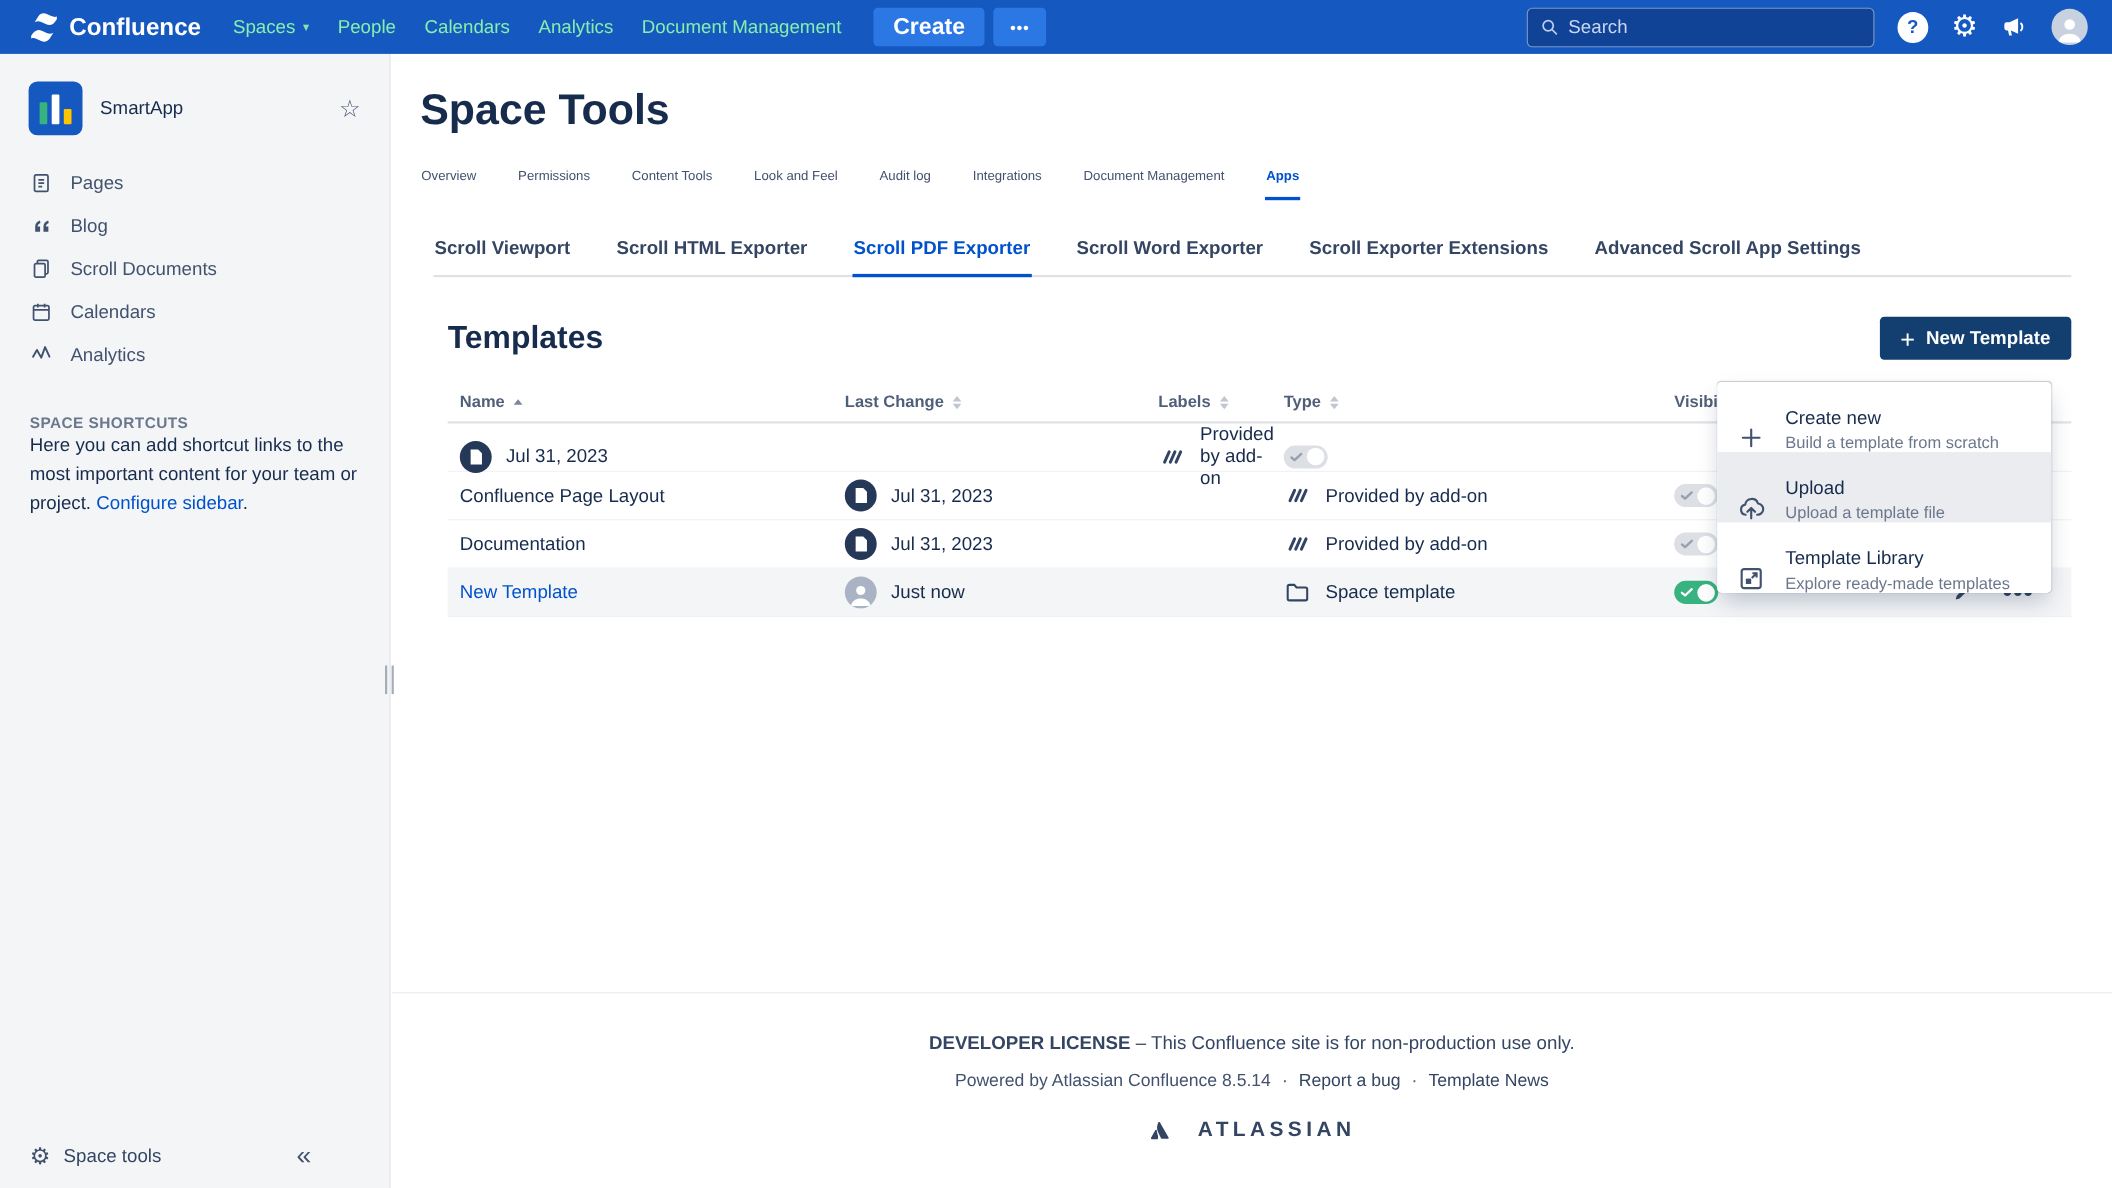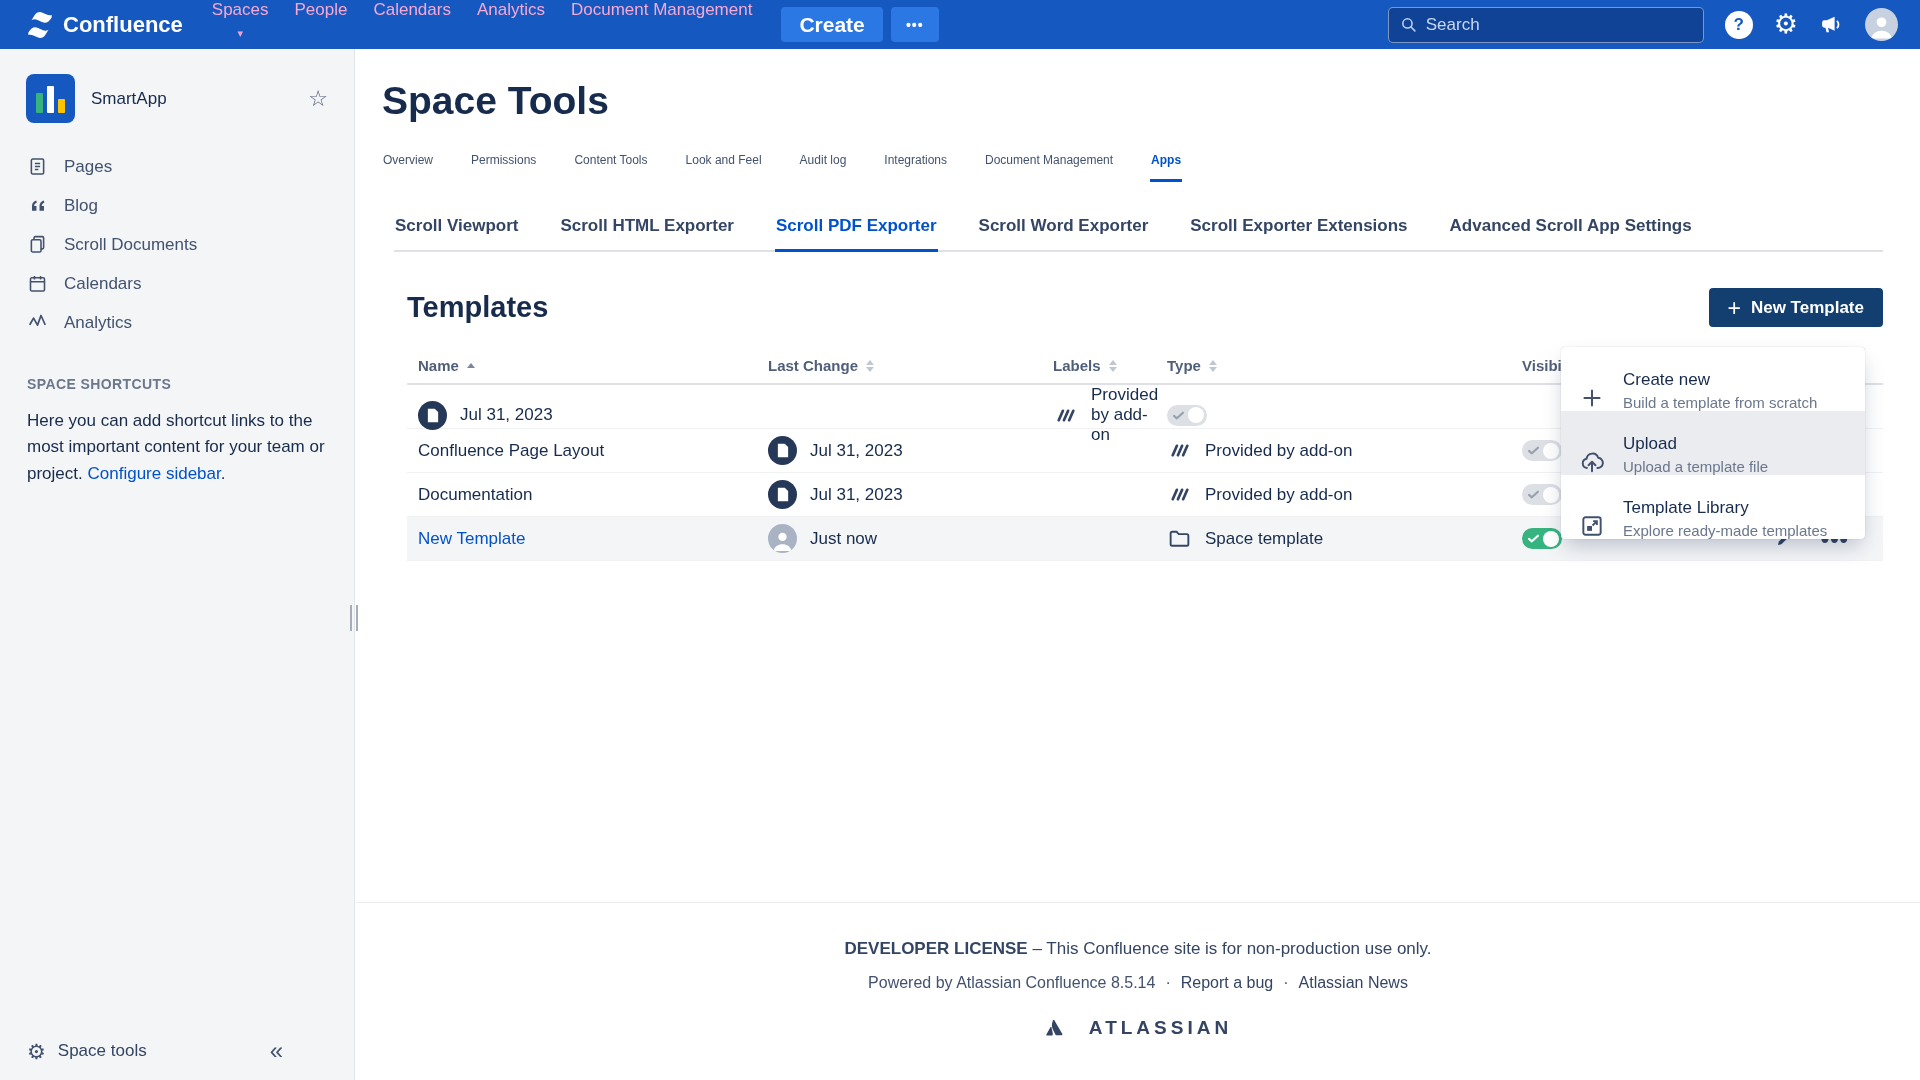--- a/index.html
+++ b/index.html
@@ -7,21 +7,21 @@
   body{font-family:"Liberation Sans",sans-serif;background:#fff;overflow:hidden;position:relative;color:var(--text);}
   a{text-decoration:none;cursor:pointer;}
   button{cursor:pointer;font-family:inherit;}
   svg{display:block;}
 
   
   .topnav{height:49px;background:var(--nav-bg);display:flex;align-items:center;padding:0 22px 0 26px;position:relative;z-index:50;}
   .brand{display:flex;align-items:center;gap:9px;margin-right:16px;color:#fff;}
   .brand-text{font-size:22px;font-weight:700;}
   .nav-links{display:flex;align-items:center;}
-  .nav-link{color:#f9a8d4;font-size:17px;padding:0 13px;display:flex;align-items:center;gap:7px;height:49px;flex-direction:column;}
+  .nav-link{color:#86efac;font-size:17px;padding:0 13px;display:flex;align-items:center;gap:7px;height:49px;}
   .chev{font-size:11px;opacity:.95;}
   .create-btn{margin-left:16px;background:var(--create-btn);color:#fff;border:none;border-radius:4px;height:35px;padding:0 18px;font-size:21px;font-weight:700;}
   .more-btn{margin-left:8px;background:var(--create-btn);color:#fff;border:none;border-radius:4px;height:35px;width:48px;font-size:14px;font-weight:700;letter-spacing:1px;}
   .nav-right{margin-left:auto;display:flex;align-items:center;gap:21px;}
   .search-box{display:flex;align-items:center;gap:9px;width:316px;height:36px;border:1px solid rgba(255,255,255,.45);background:rgba(10,42,100,.45);border-radius:5px;padding:0 11px;}
   .search-box input{flex:1;background:transparent;border:none;outline:none;color:#fff;font-size:17px;min-width:0;}
   .search-box input::placeholder{color:#C9D8F2;}
   .nav-icon{display:flex;align-items:center;justify-content:center;}
   .help-badge{width:28px;height:28px;border-radius:50%;background:#fff;color:var(--nav-bg);font-size:17px;font-weight:700;display:flex;align-items:center;justify-content:center;}
   .gear-glyph{color:#fff;font-size:27px;line-height:1;}
@@ -34,21 +34,21 @@
   .space-logo i{display:block;width:7px;border-radius:1px;}
   .bar-g{height:20px;background:#36B37E;}
   .bar-w{height:27px;background:#fff;}
   .bar-y{height:14px;background:#FFC400;}
   .space-name{font-size:17px;color:var(--text);flex:1;}
   .star{color:#505F79;font-size:22px;line-height:1;}
   .side-nav{padding:6px 0;}
   .side-item{display:flex;align-items:center;gap:16px;padding:9px 27px;color:var(--subtle);font-size:17px;cursor:pointer;}
   .shortcuts{padding:28px 27px 0;}
   .shortcuts h4{font-size:14px;font-weight:700;color:var(--faint);letter-spacing:.4px;}
-  .shortcuts p{margin-top:16px;font-size:17px;line-height:1.55;color:var(--text);}
+  .shortcuts p{font-size:17px;line-height:1.55;color:var(--text);}
   .shortcuts a{color:var(--link);}
   .sidebar-bottom{position:absolute;bottom:0;left:0;right:0;height:58px;display:flex;align-items:center;padding:0 27px;gap:12px;color:#344563;font-size:17px;}
   .st-gear{color:#42526E;font-size:21px;line-height:1;}
   .collapse{margin-left:auto;margin-right:44px;font-size:24px;color:#42526E;background:none;border:none;line-height:1;}
   .grip{position:absolute;right:-4px;top:556px;width:8px;height:26px;border-left:2px solid #A5ADBA;border-right:2px solid #A5ADBA;cursor:col-resize;}
 
   
   .main{position:absolute;left:356px;top:49px;right:0;bottom:0;background:#fff;}
   .content{padding:30px 37px 0 26px;}
   .page-title{font-size:39px;font-weight:700;color:var(--text);}
@@ -491,21 +491,21 @@
     </div>
   </div>
 
   <footer class="footer">
     <p class="lic"><b>DEVELOPER LICENSE</b> <span>– This Confluence site is for non-production use only.</span></p>
     <p class="meta">
       <span>Powered by Atlassian Confluence 8.5.14</span>
       <span>·</span>
       <a>Report a bug</a>
       <span>·</span>
-      <a>Atlassian News</a>
+      <a>Template News</a>
     </p>
     <div class="alogo">
       <span>
           <svg width="22" height="22" viewBox="0 0 24 24" fill="#344563">
             <path d="M8.2 11.2c-.4-.5-1.1-.4-1.4.2L2.6 19c-.3.6.1 1.3.8 1.3h5.8c.2-.5.4-1.1.4-1.7 0-2.8-1.4-5.4-1.4-7.4z"></path>
             <path d="M11.3 3.6c-.3-.5-1-.5-1.3 0-1.5 2.9-2 6.4-.6 9.4l3 6.2c.2.4.5.7.9.7h5.9c.7 0 1.1-.7.8-1.3L11.3 3.6z"></path>
           </svg>
         </span>
       <span>ATLASSIAN</span>
     </div>

